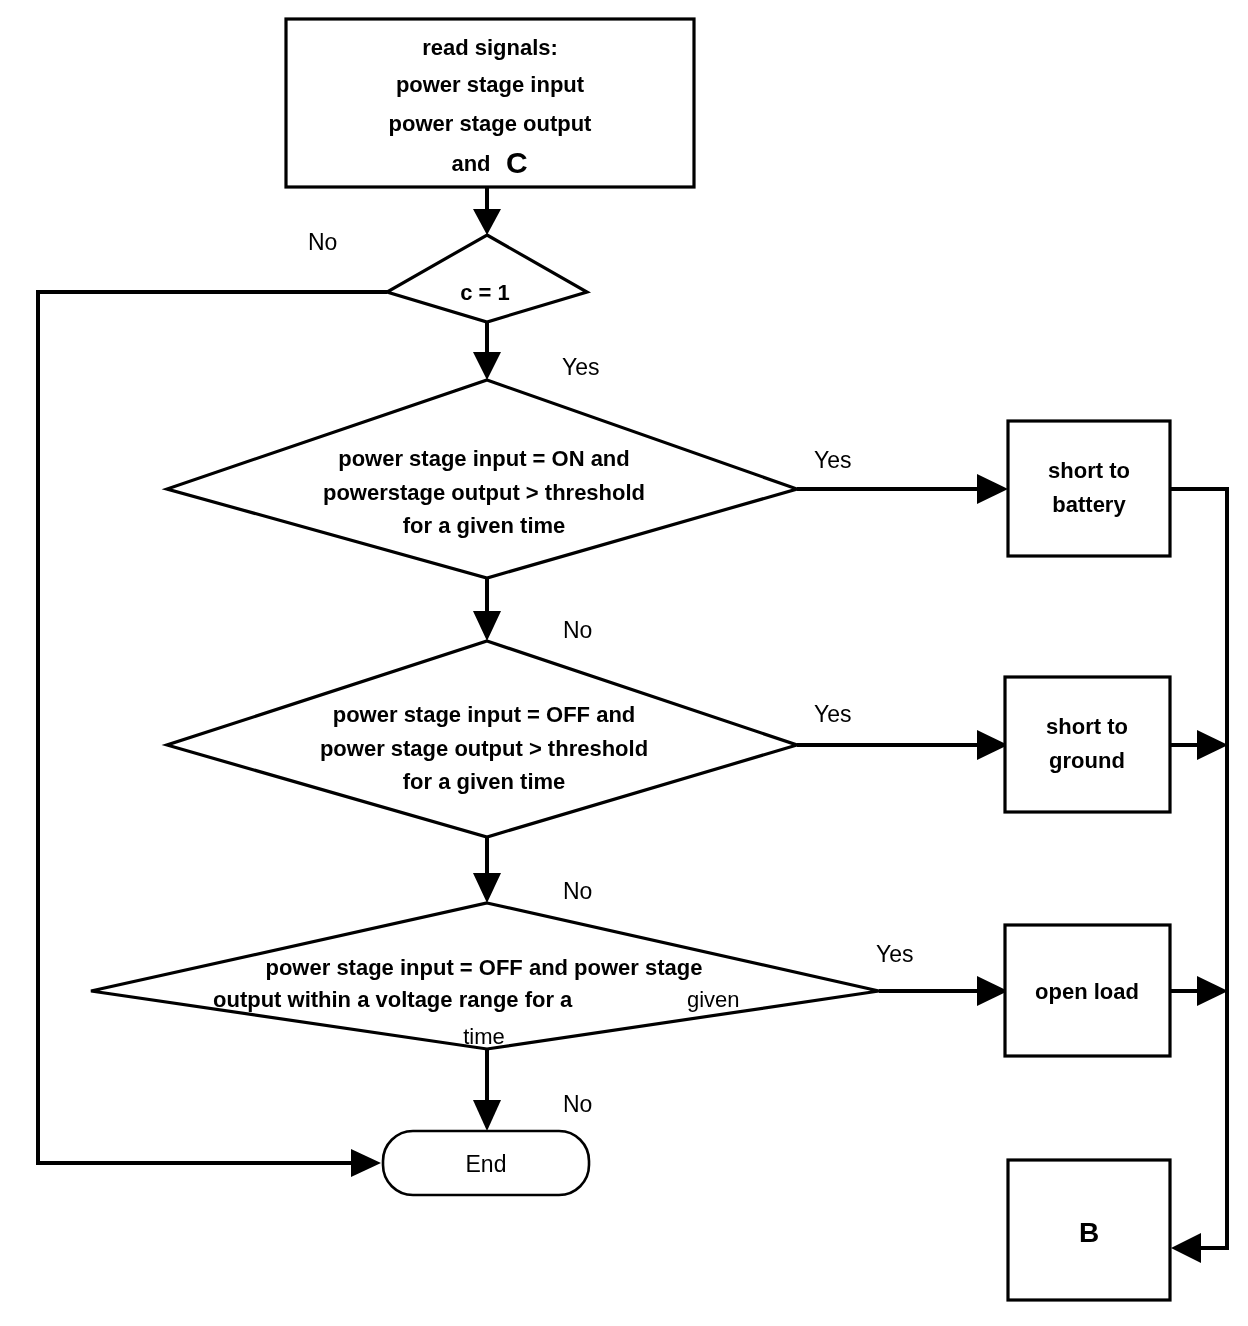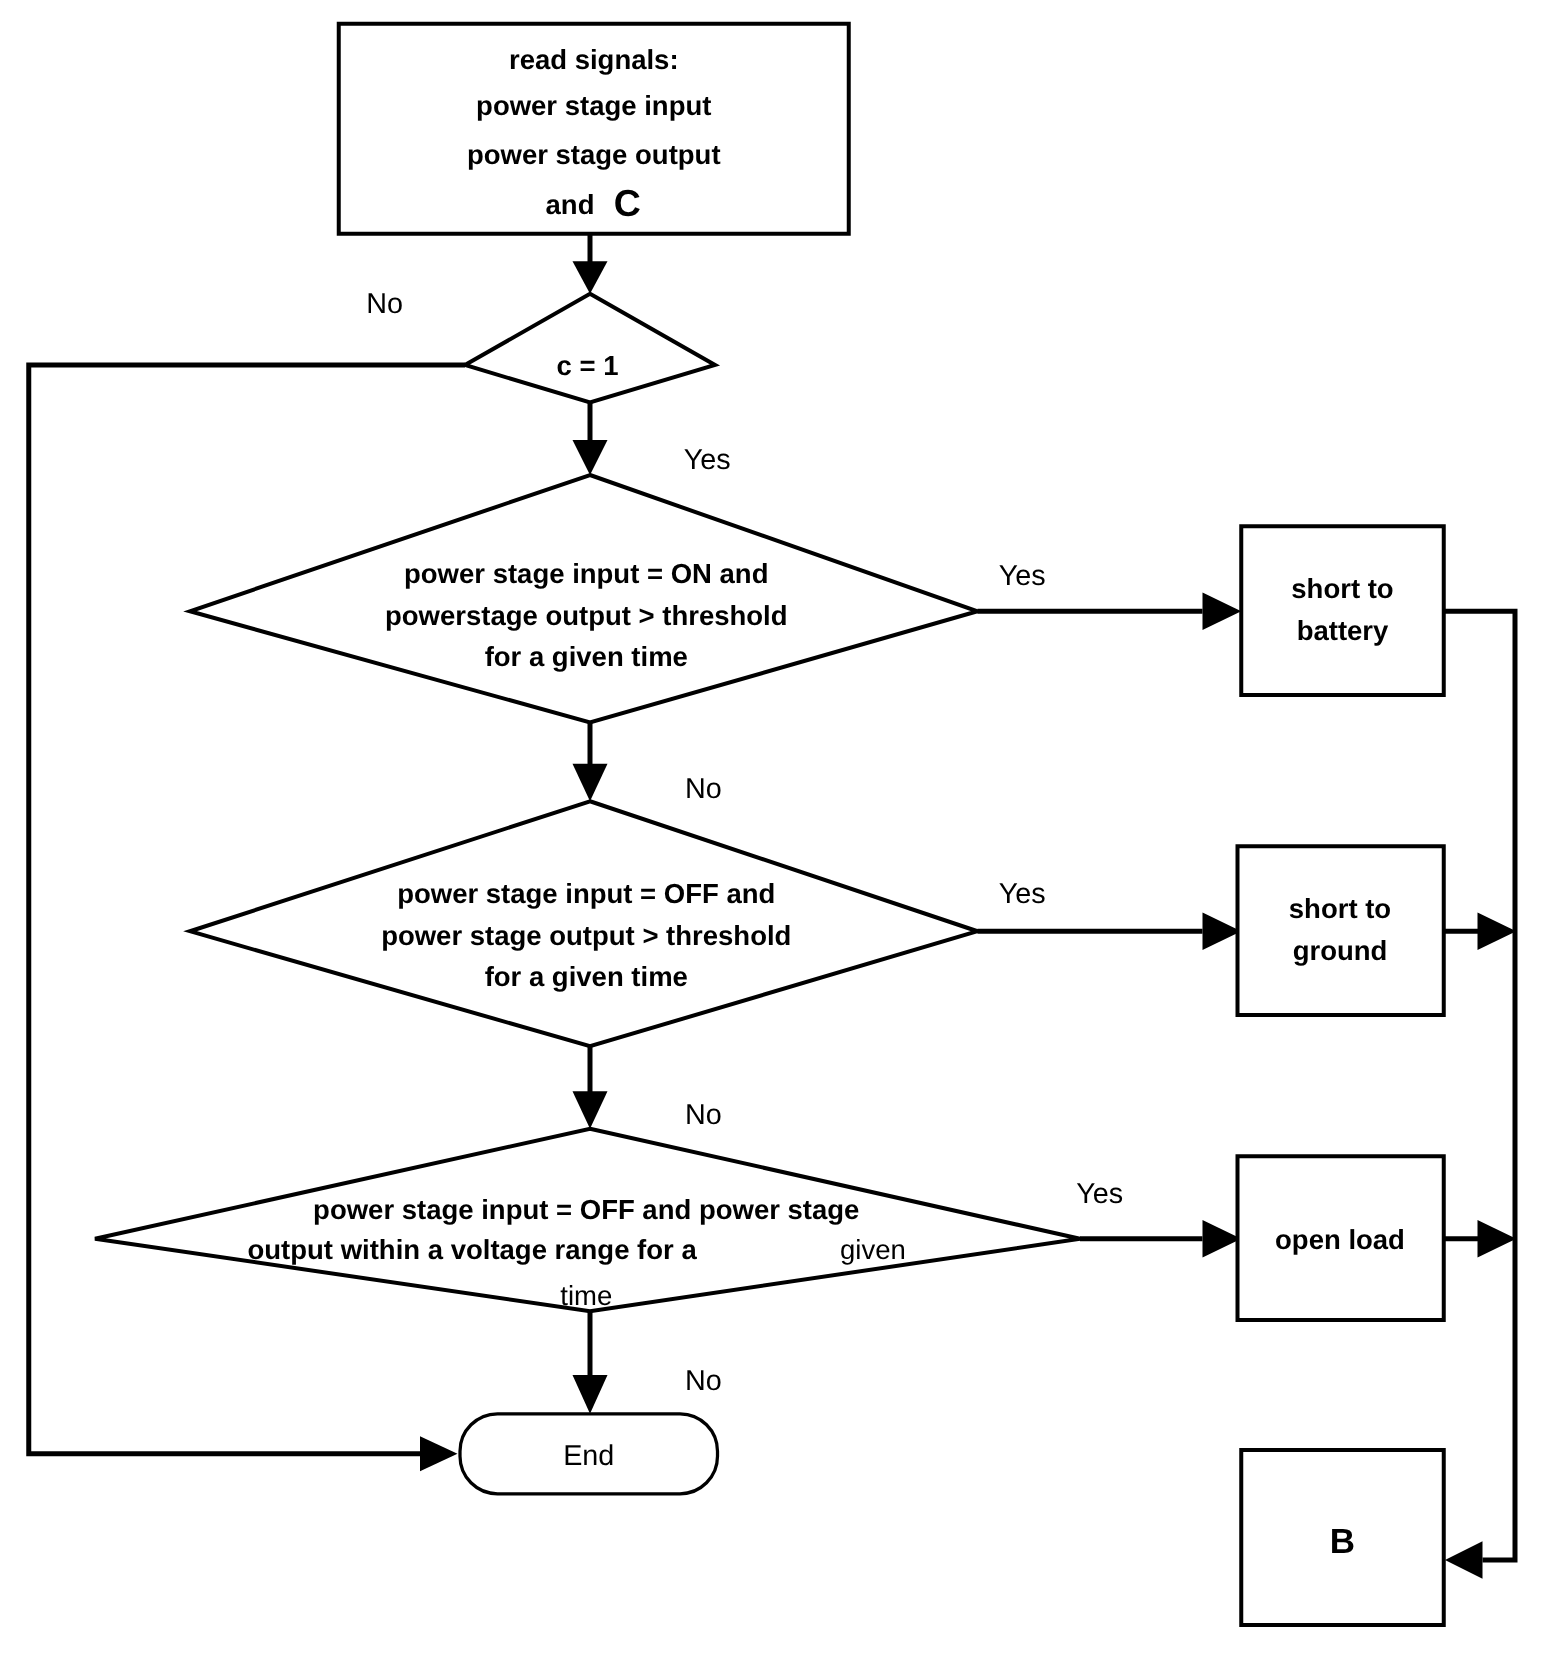--- a/index.html
+++ b/index.html
@@ -10,20 +10,21 @@
   body {
     width: 1248px;
     height: 1326px;
     font-family: "Liberation Sans", sans-serif;
     overflow: hidden;
   }
   #flow-root {
     position: relative;
     width: 1092px;
     height: 1326px;
+    padding-left: 15px;
   }
   svg#flow-svg {
     display: block;
     width: 1248px;
     height: 1326px;
   }
   .shape-stroke {
     fill: #ffffff;
     stroke: #000000;
     stroke-width: 3.2;

